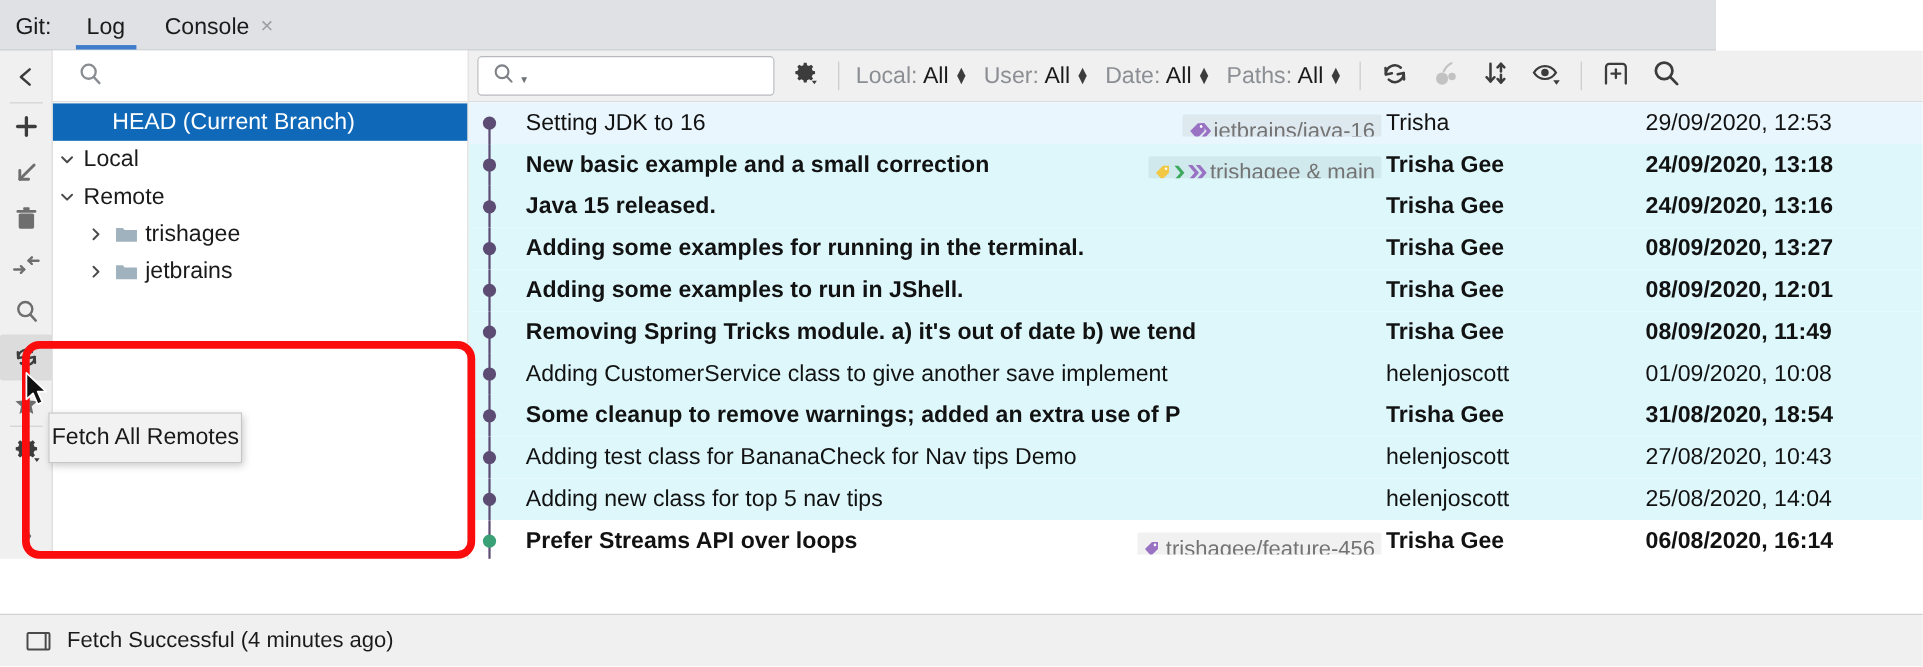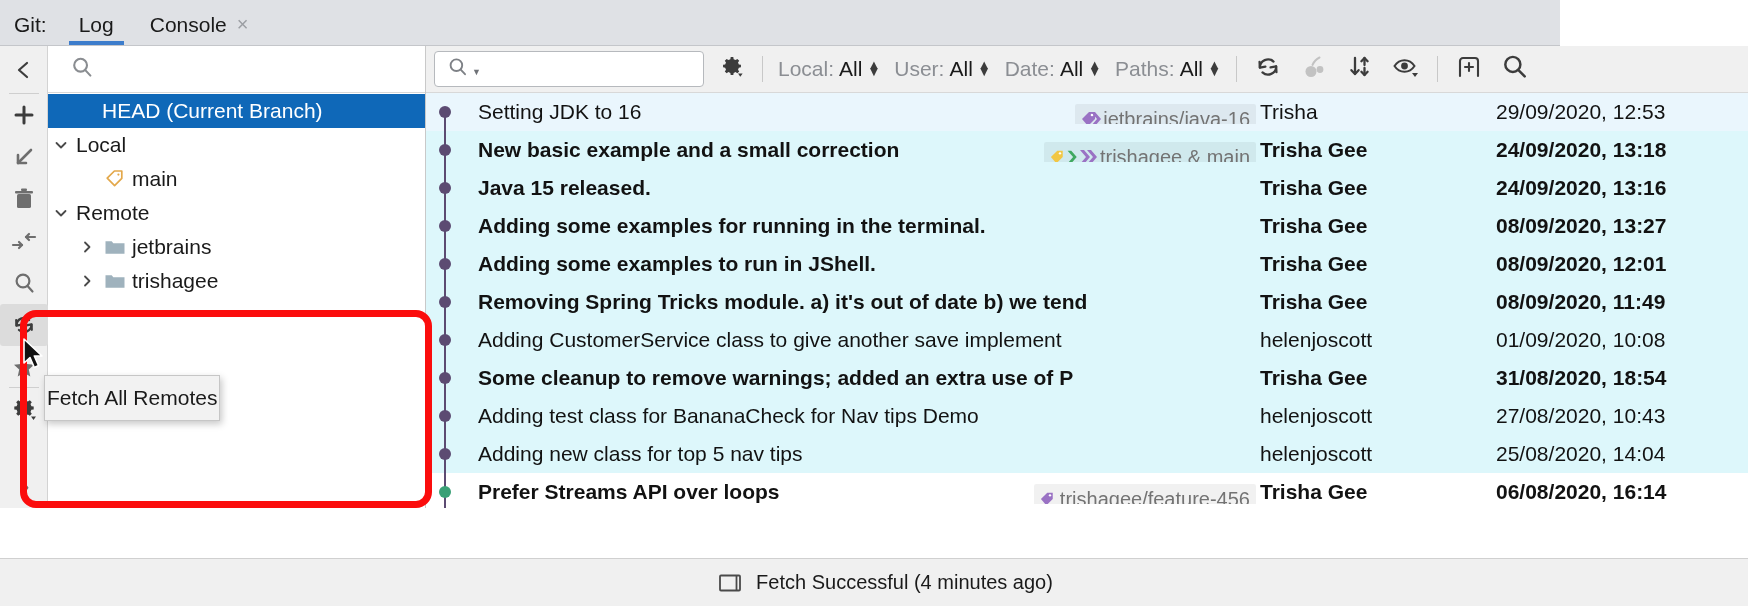--- a/index.html
+++ b/index.html
@@ -180,21 +180,21 @@
     pointer-events: none; z-index: 50;
   }
 
   
   .cursor { position: absolute; left: 22px; top: 338px; z-index: 60; }
 
   
   .statusbar {
     position: absolute; left: 0; bottom: 0; width: 1748px; height: 48px;
     background: #f0f0f0; border-top: 1px solid #d0d0d0;
-    display: flex; align-items: center; gap: 14px; padding-left: 23px; justify-content: center;
+    display: flex; align-items: center; gap: 14px; padding-left: 23px;
   }
   .statusbar .sicon { color: #4a4a4a; display: flex; align-items: center; }
   .statusbar .stext { font-size: 20px; color: #1a1a1a; }
 </style>
 </head>
 <body>
 
 <div id="app">
 
   <div class="tabstrip">
@@ -326,30 +326,20 @@
 
       <div class="trow">
         <div class="twist">
           <svg width="16" height="16" viewBox="0 0 16 16" fill="none" stroke="currentColor" stroke-width="1.8" stroke-linecap="round" stroke-linejoin="round">
               <polyline points="3.5,6 8,10.5 12.5,6"></polyline>
             </svg>
         </div>
         <span class="tlabel">Local</span>
       </div>
 
-      <div class="trow">
-        <div style="width:52px;min-width:52px;"></div>
-        <div class="ticon">
-          <svg width="22" height="22" viewBox="0 0 22 22" fill="none" stroke="#e3a84b" stroke-width="1.7" stroke-linejoin="round">
-            <path d="M3.2 10.2 10.4 3h7.4v7.4l-7.2 7.2z"></path>
-              <circle cx="14.4" cy="6.6" r="1.1" fill="#e3a84b" stroke="none"></circle>
-          </svg>
-        </div>
-        <span class="tlabel">main</span>
-      </div>
 
       <div class="trow">
         <div class="twist">
           <svg width="16" height="16" viewBox="0 0 16 16" fill="none" stroke="currentColor" stroke-width="1.8" stroke-linecap="round" stroke-linejoin="round">
               <polyline points="3.5,6 8,10.5 12.5,6"></polyline>
             </svg>
         </div>
         <span class="tlabel">Remote</span>
       </div>
 
@@ -358,36 +348,36 @@
         <div class="twist">
           <svg width="16" height="16" viewBox="0 0 16 16" fill="none" stroke="currentColor" stroke-width="1.8" stroke-linecap="round" stroke-linejoin="round">
               <polyline points="6,3.5 10.5,8 6,12.5"></polyline>
             </svg>
         </div>
         <div class="ticon">
           <svg width="22" height="20" viewBox="0 0 22 20" fill="#9fb2bd">
               <path d="M1.5 4.2h6.2l1.6 2h11.2v10.6H1.5z"></path>
             </svg>
         </div>
-        <span class="tlabel">jetbrains</span>
+        <span class="tlabel">trishagee</span>
       </div>
 
       <div class="trow">
         <div style="width:26px;min-width:26px;"></div>
         <div class="twist">
           <svg width="16" height="16" viewBox="0 0 16 16" fill="none" stroke="currentColor" stroke-width="1.8" stroke-linecap="round" stroke-linejoin="round">
               <polyline points="6,3.5 10.5,8 6,12.5"></polyline>
             </svg>
         </div>
         <div class="ticon">
           <svg width="22" height="20" viewBox="0 0 22 20" fill="#9fb2bd">
               <path d="M1.5 4.2h6.2l1.6 2h11.2v10.6H1.5z"></path>
             </svg>
         </div>
-        <span class="tlabel">trishagee</span>
+        <span class="tlabel">jetbrains</span>
       </div>
 
     </div>
   </div>
 
   <div class="logtoolbar">
 
     <div class="logsearch">
       <span>
         <svg width="22" height="22" viewBox="0 0 22 22" fill="none" stroke="#7e8186" stroke-width="1.9" stroke-linecap="round">

